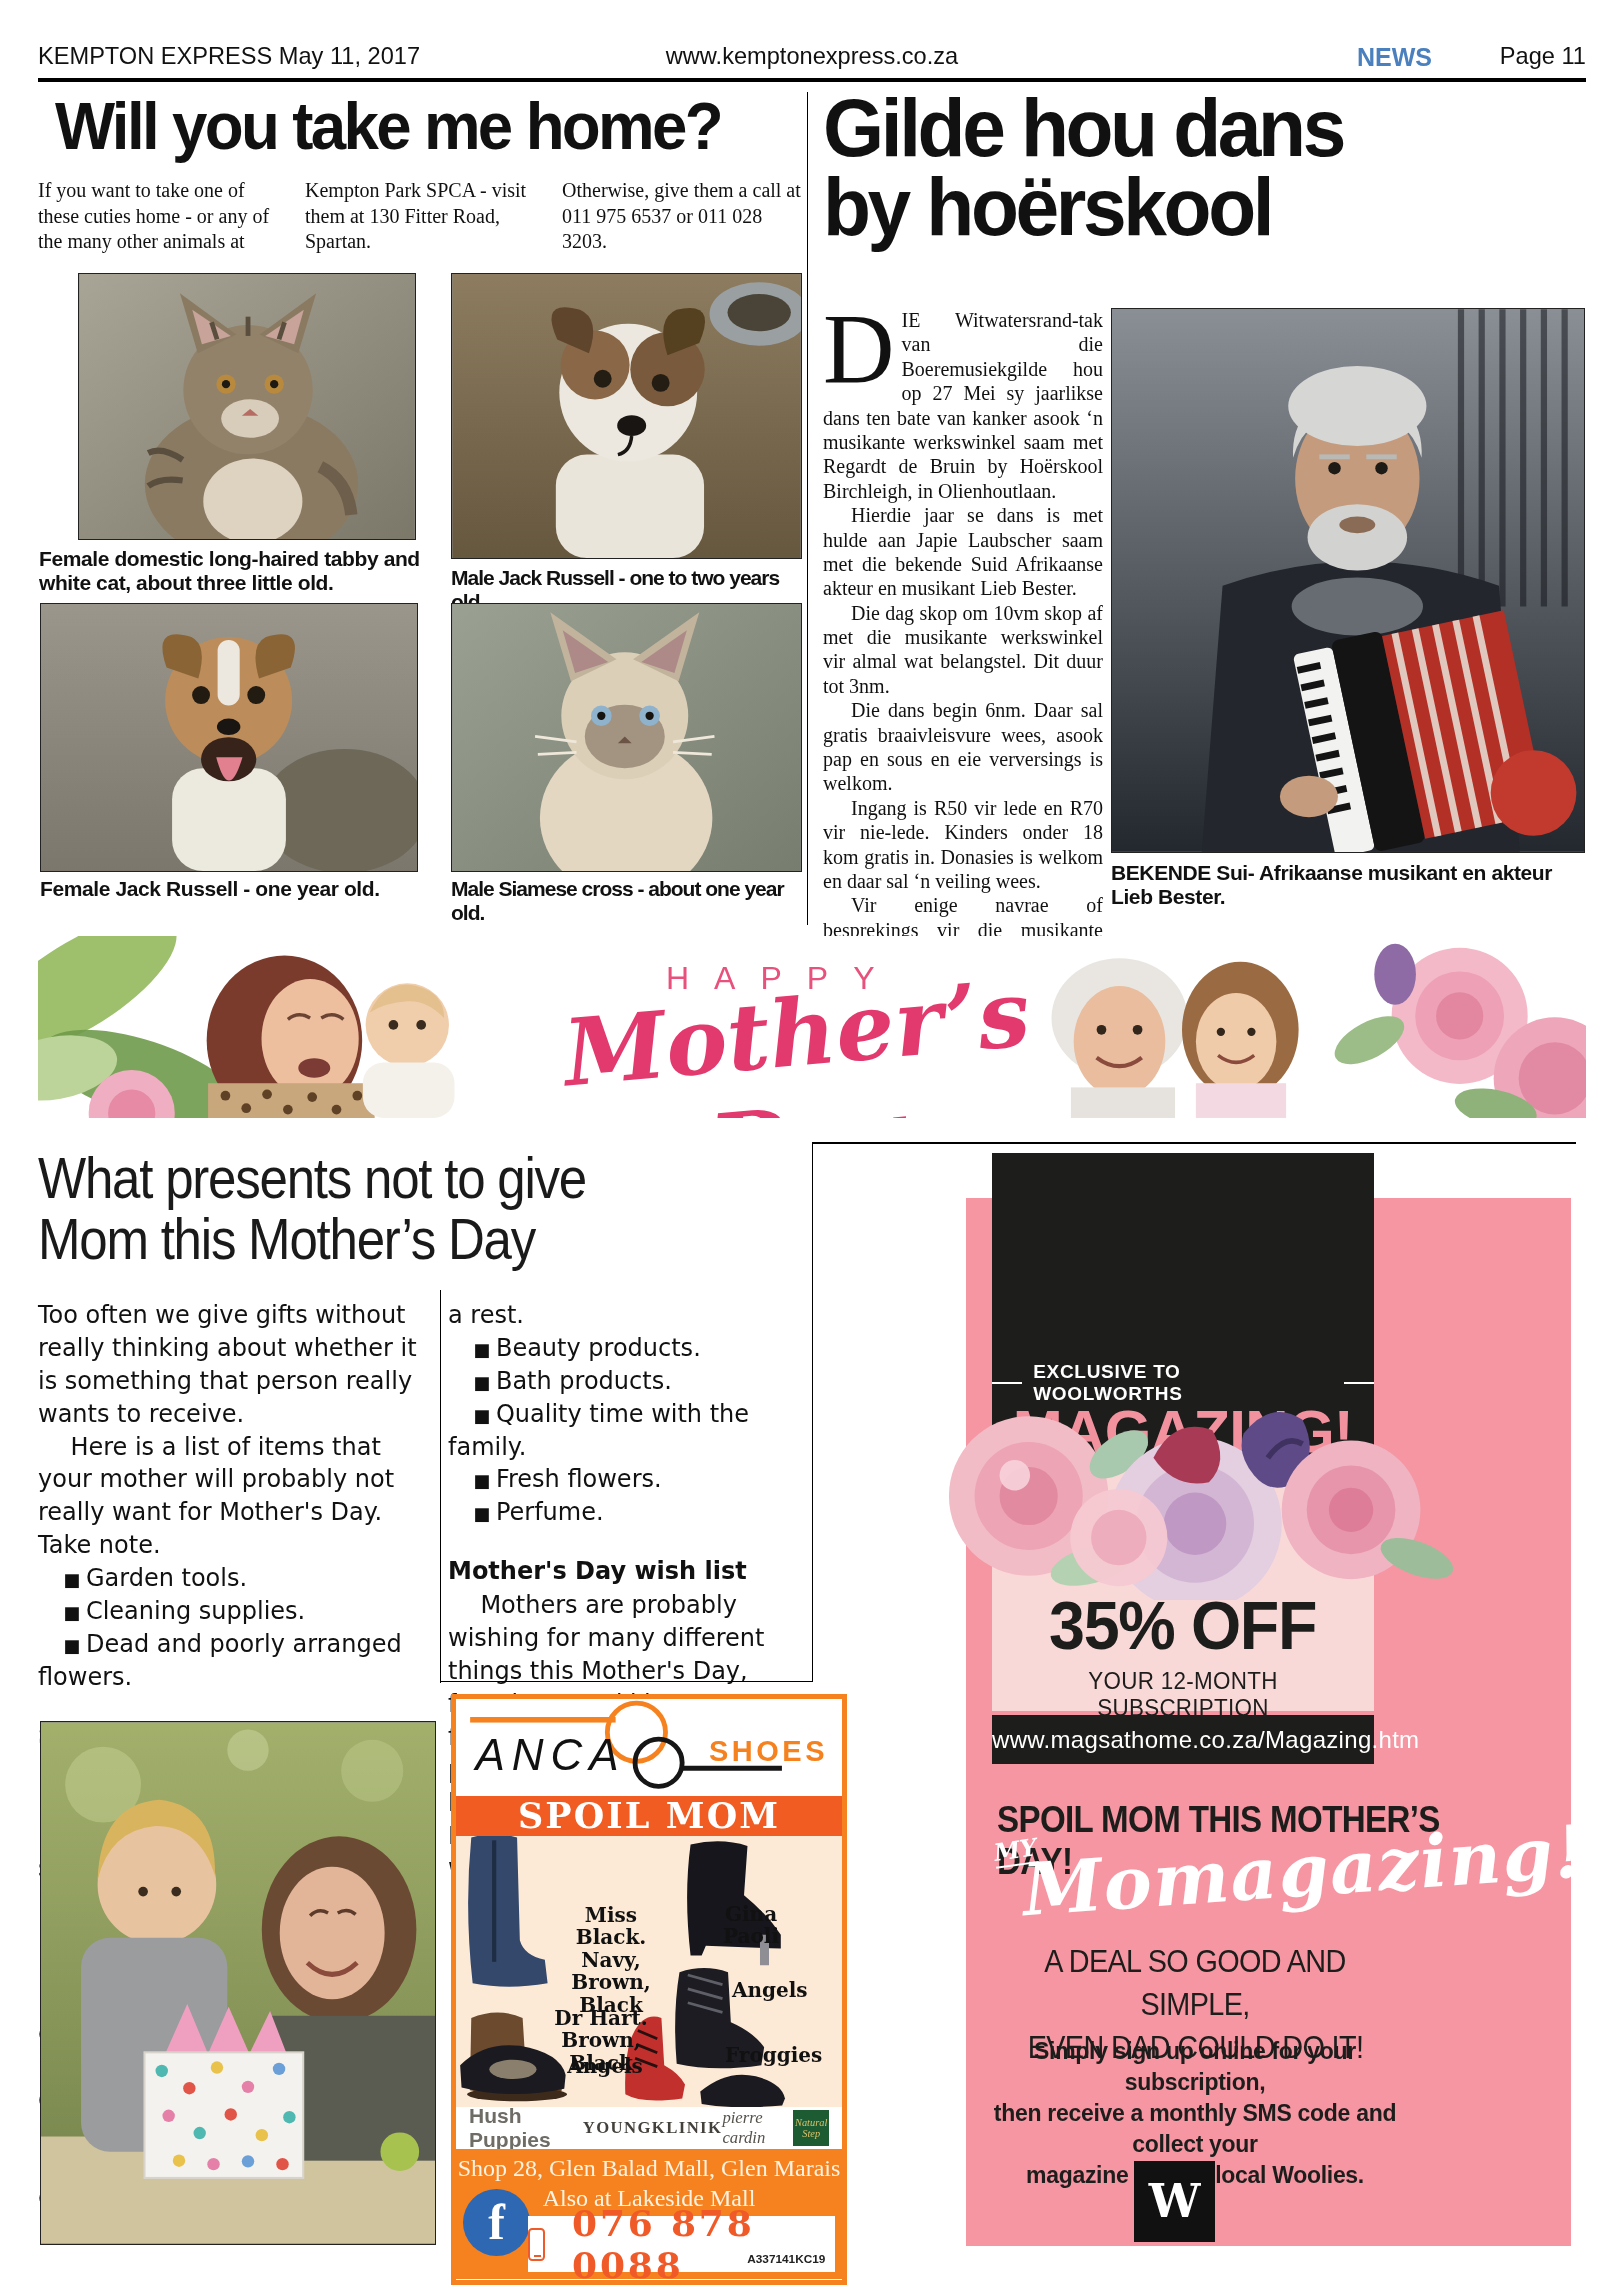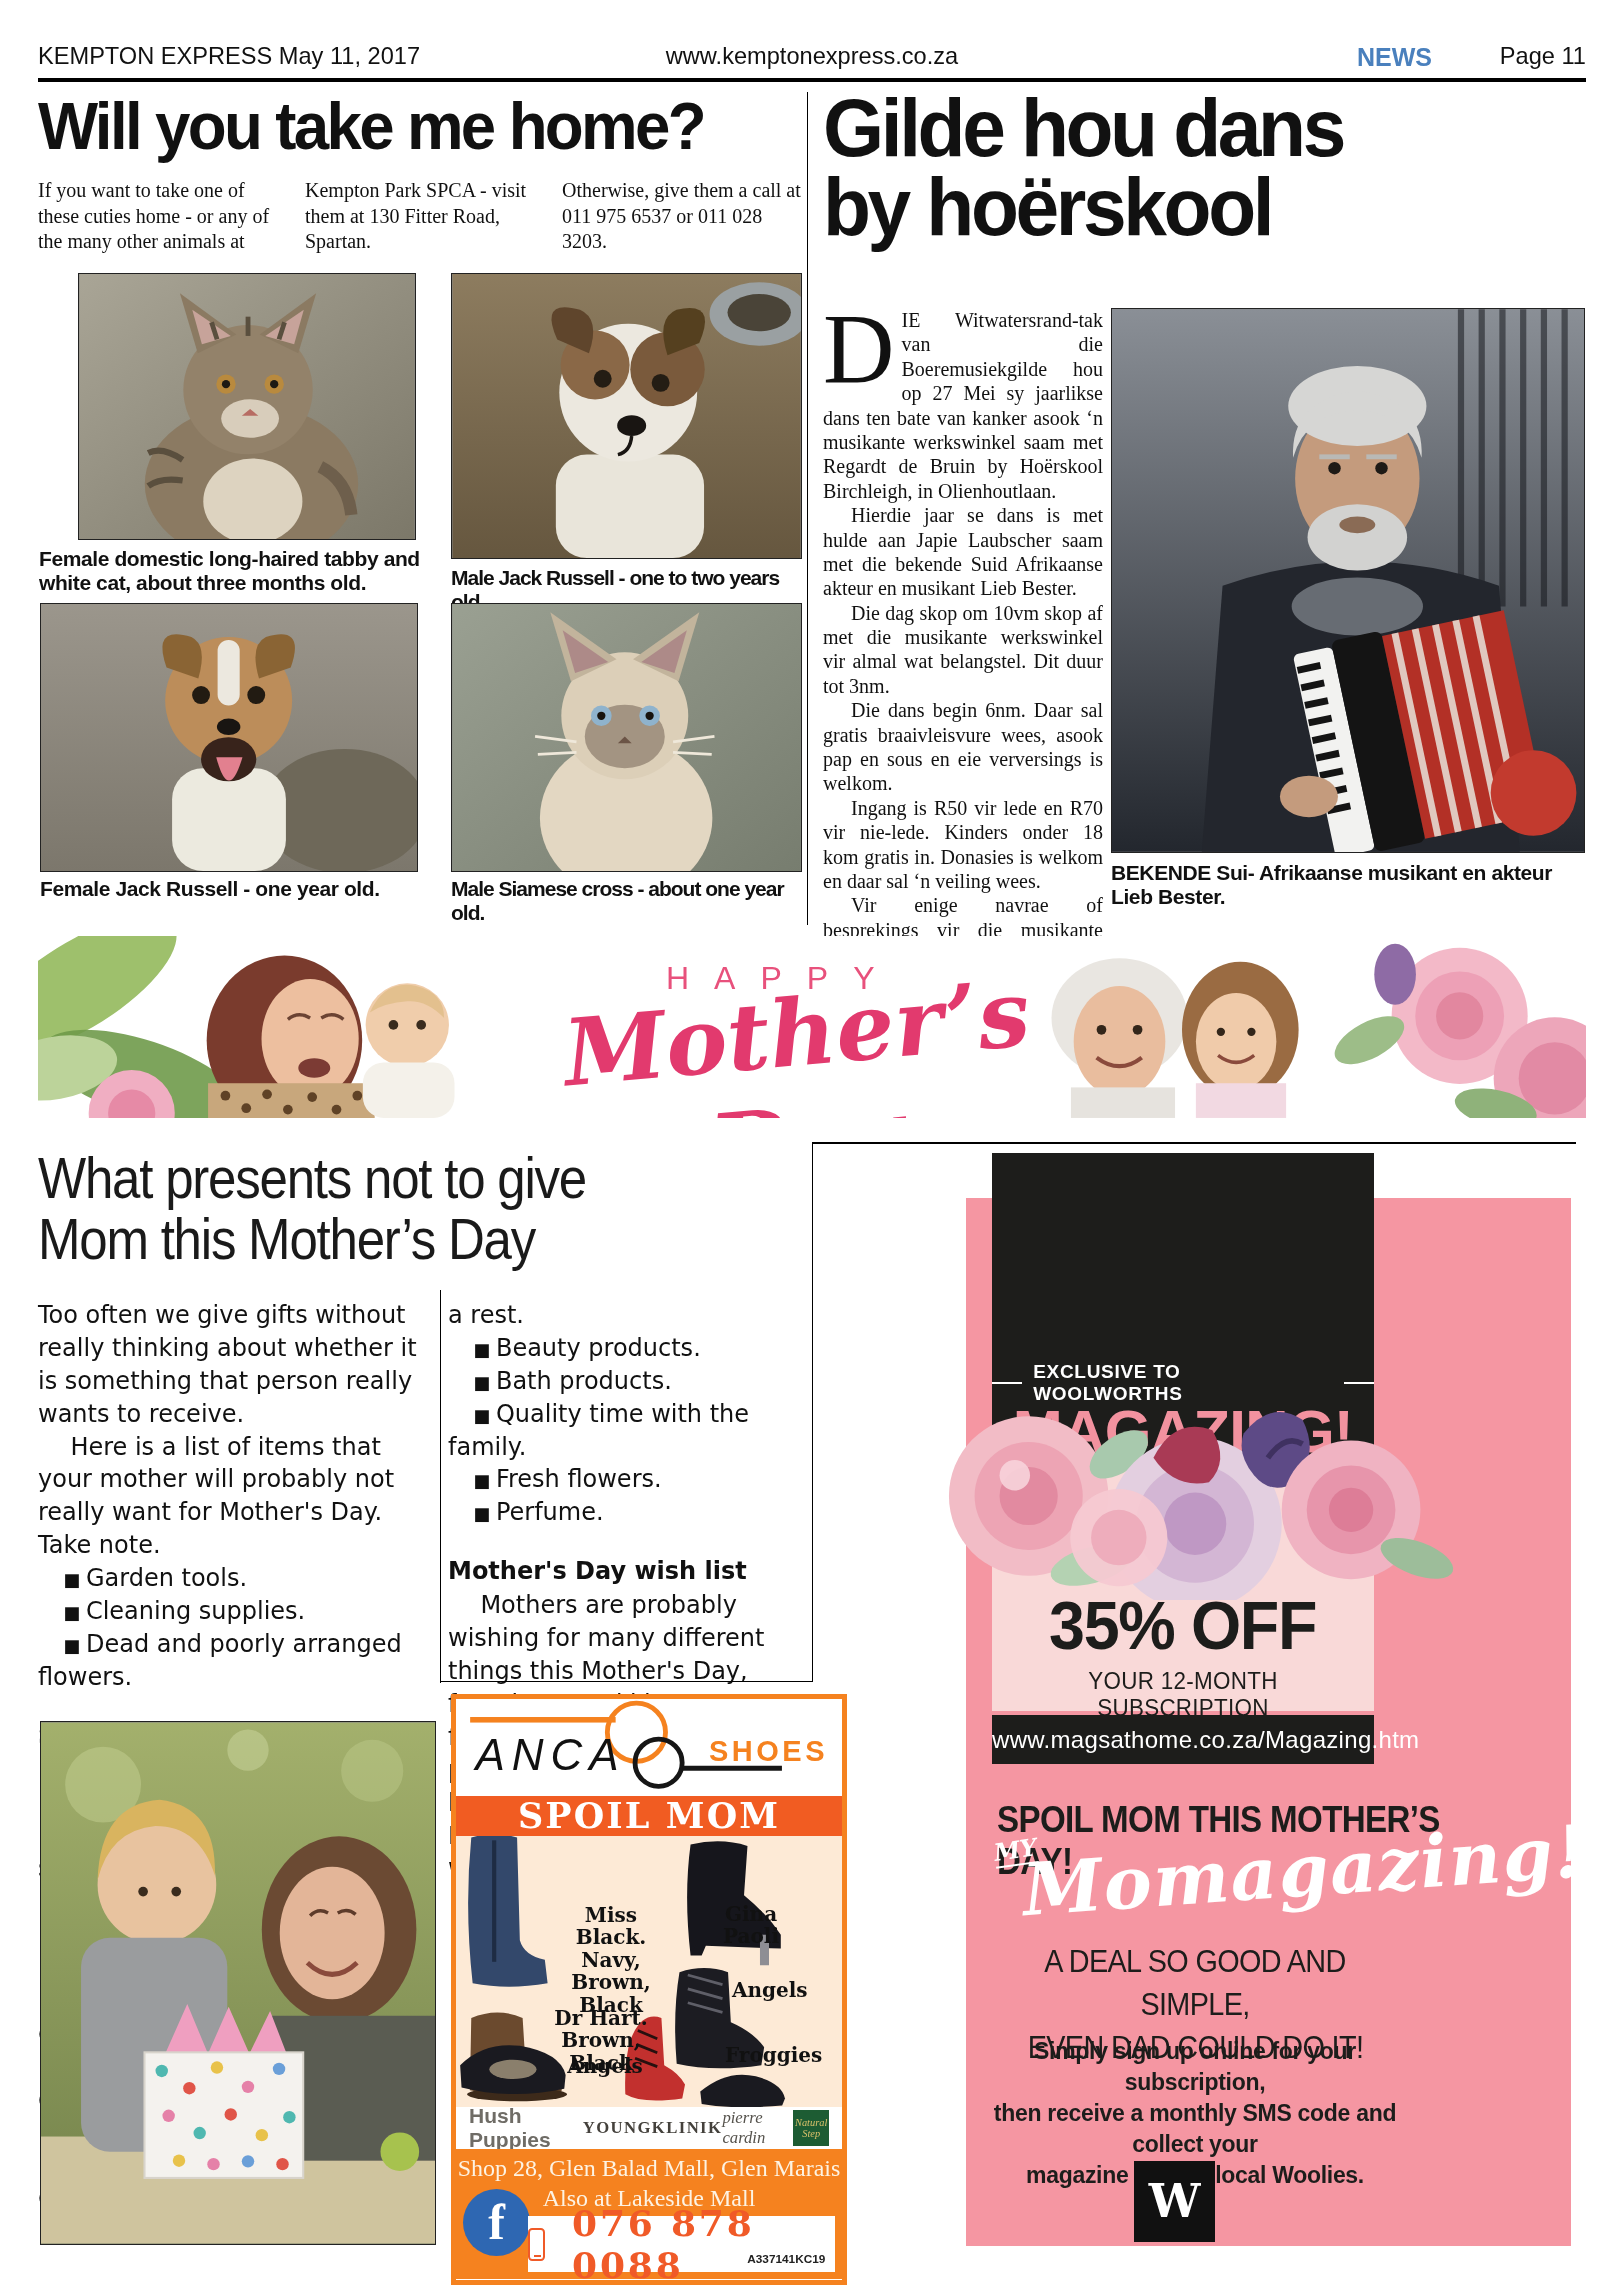--- a/index.html
+++ b/index.html
@@ -10,21 +10,21 @@
 .cond{display:inline-block;transform:scaleX(.9);transform-origin:0 50%}
 .photo{position:absolute;border:0.7px solid #222;overflow:hidden;background:#888}
 .photo svg{display:block;width:100%;height:100%}
 .cap{position:absolute;font-weight:700;font-size:21px;line-height:1.16;letter-spacing:-0.4px}
 
 .hdr{position:absolute;left:38px;top:43px;width:1548px;height:35px;font-size:23.6px}
 .hdr .site{position:absolute;left:50%;transform:translateX(-50%)}
 .hdr .news{position:absolute;right:154px;color:#4a80bd;font-weight:700;font-size:25px}
 .hdr .pg{position:absolute;right:0}
 
-.h-will{position:absolute;left:38px;top:87px;font-size:67px;font-weight:700;letter-spacing:-2.8px;white-space:nowrap}
+.h-will{position:absolute;left:55px;top:87px;font-size:67px;font-weight:700;letter-spacing:-2.8px;white-space:nowrap}
 .h-gilde{position:absolute;left:823px;top:89px;font-size:81px;font-weight:700;letter-spacing:-3.5px;line-height:.98}
 .h-pres{position:absolute;left:38px;top:1147px;font-size:58px;font-weight:400;letter-spacing:-1.4px;line-height:1.06;color:#1a1a1a}
 
 .intro{position:absolute;top:178px;width:239px;font-size:20px;line-height:1.28;font-family:"Liberation Serif",serif}
 
 .gbody{position:absolute;left:823px;top:308px;width:280px;font-family:"Liberation Serif",serif;font-size:20px;line-height:1.22;text-align:justify}
 .gbody p.ind{text-indent:1.4em}
 .dropcap{float:left;font-size:99px;line-height:.82;padding-right:7px;font-family:"Liberation Serif",serif}
 
 .banner{position:absolute;left:38px;top:936px;width:1548px;height:182px;background:#fff;overflow:hidden}
@@ -118,21 +118,21 @@
  <circle cx="213" cy="160" r="14" fill="#b98a3e"></circle>
       <circle cx="213" cy="160" r="6" fill="#1d1a14"></circle>
  <circle cx="283" cy="160" r="14" fill="#b98a3e"></circle>
       <circle cx="283" cy="160" r="6" fill="#1d1a14"></circle>
  <ellipse cx="248" cy="210" rx="42" ry="28" fill="#d8cdbb"></ellipse>
  <polygon points="248,196 236,206 260,206" fill="#b76c63"></polygon>
  <path d="M150 270 Q120 250 100 260 M150 300 Q118 295 100 308" stroke="#5a4f3e" stroke-width="9" fill="none"></path>
  <path d="M350 280 Q390 300 395 350" stroke="#6e5f4c" stroke-width="18" fill="none"></path>
 </svg>
 </div>
-<div class="cap" style="left:39px;top:547px;width:382px">Female domestic long-haired tabby and white cat, about three months old.</div>
+<div class="cap" style="left:39px;top:547px;width:382px">Female domestic long-haired tabby and white cat, about three little old.</div>
 
 <div class="photo" style="left:451px;top:273px;width:351px;height:286px">
 <svg viewBox="0 0 505 412">
  <defs>
         <linearGradient id="dg1" x1="0" y1="0" x2="0" y2="1">
           <stop offset="0" stop-color="#8d7c5f"></stop>
           <stop offset="1" stop-color="#66573f"></stop>
         </linearGradient>
       </defs>
  <rect width="505" height="412" fill="url(#dg1)"></rect>

